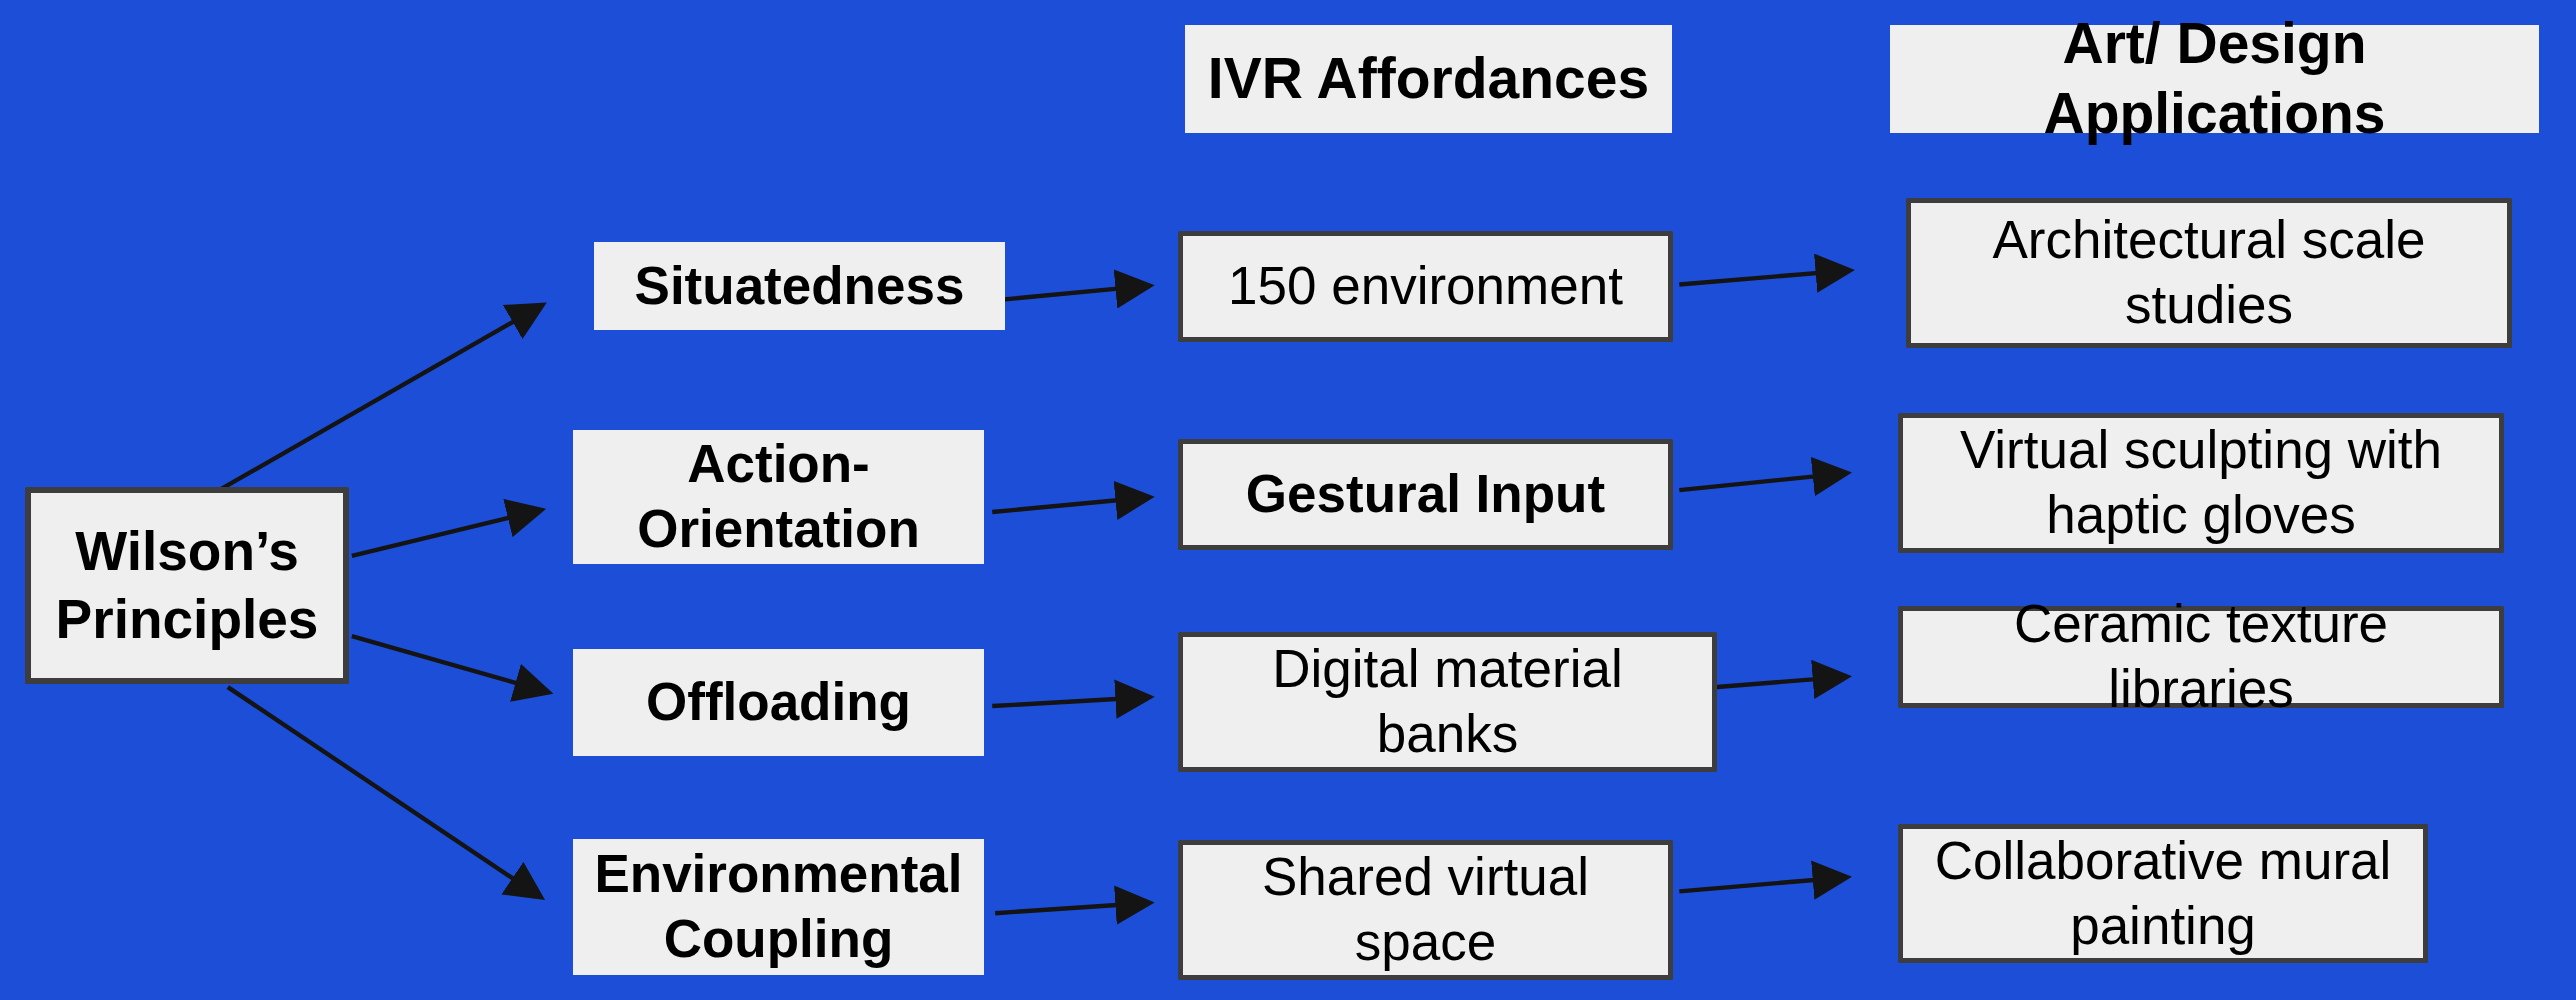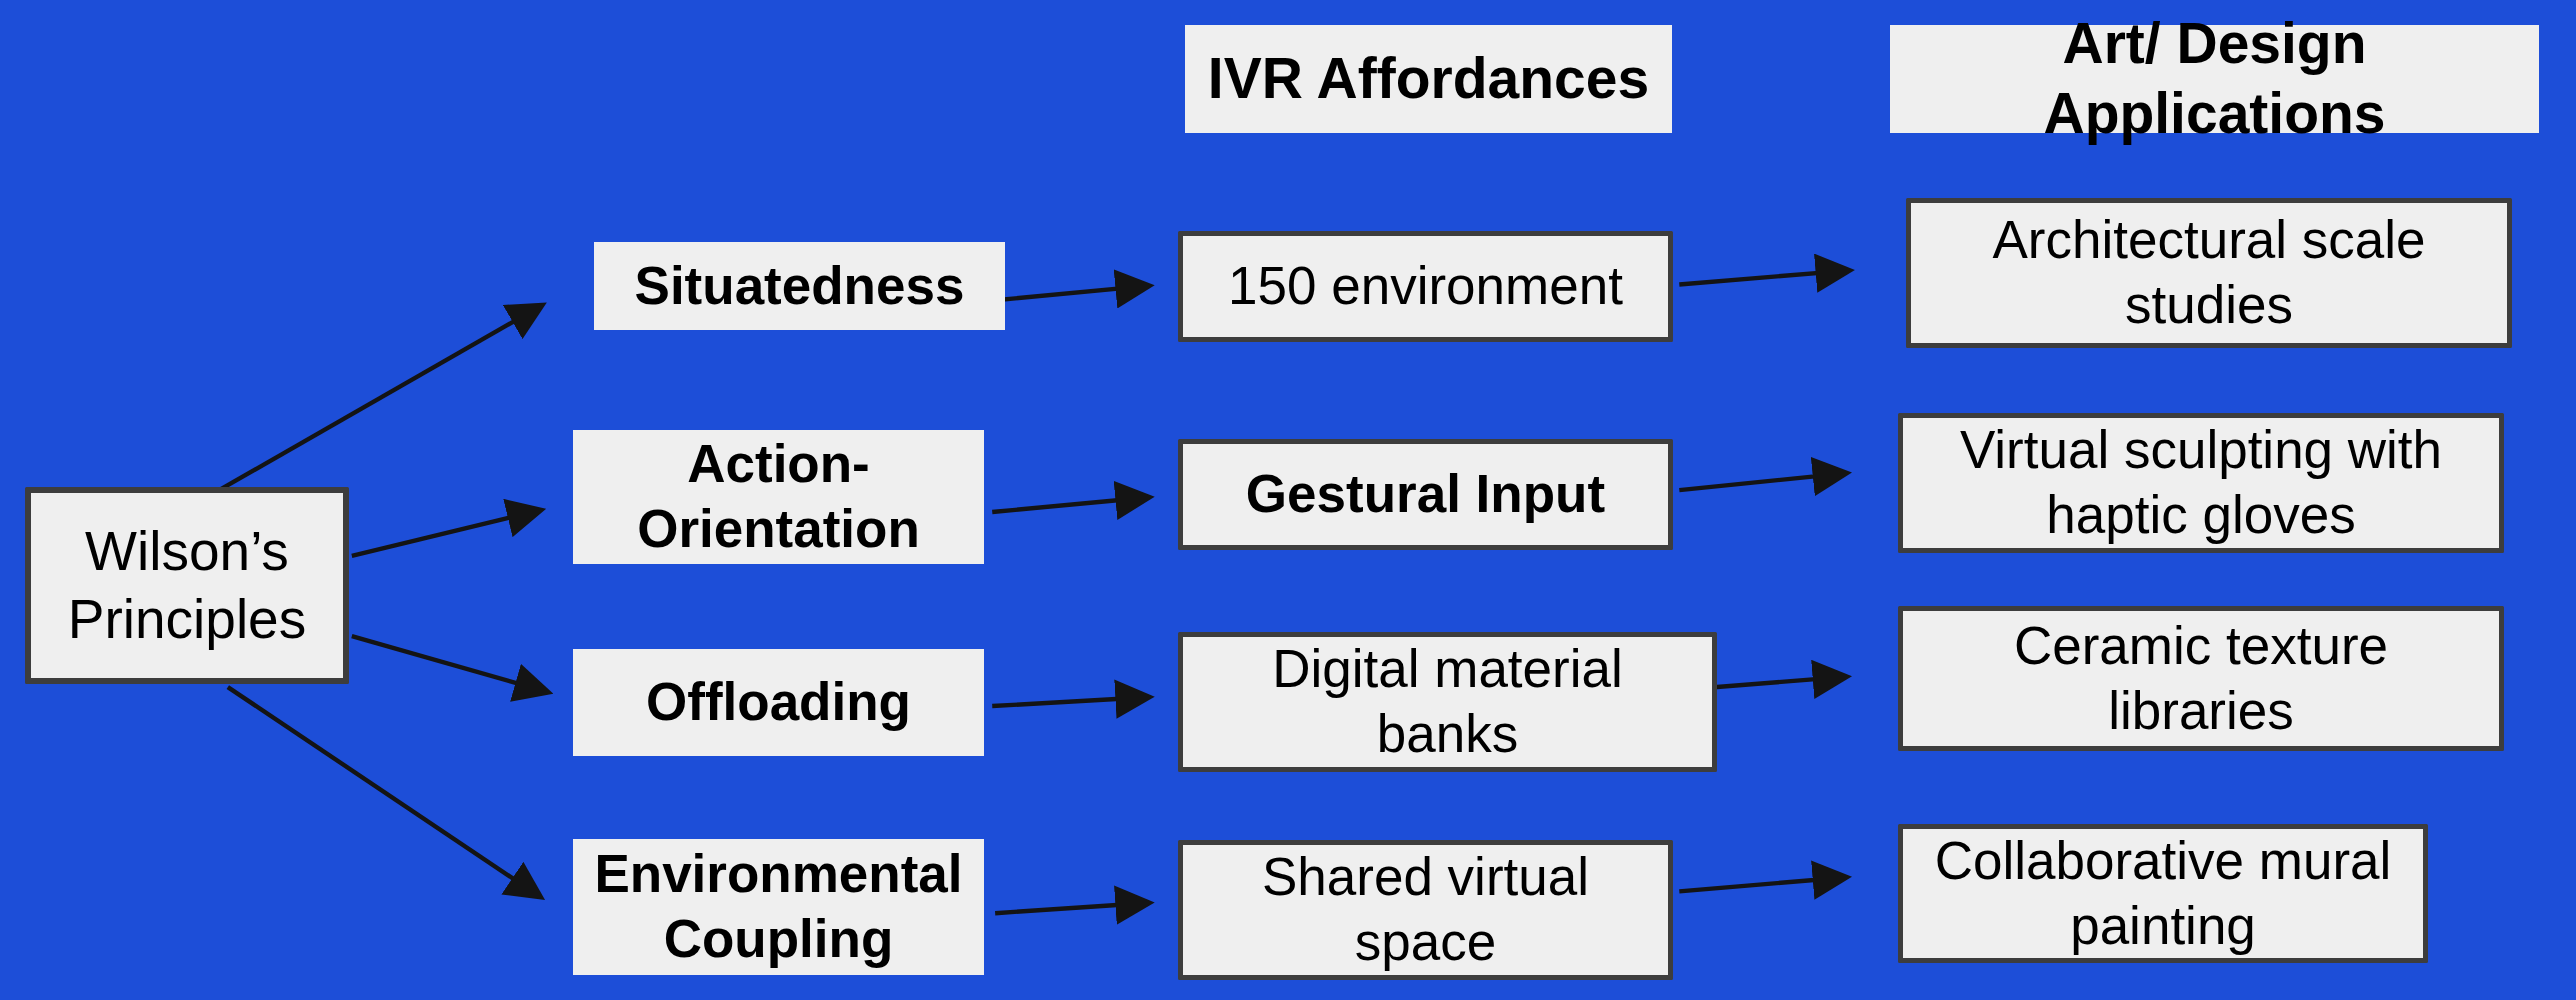--- a/index.html
+++ b/index.html
@@ -20,21 +20,21 @@
   }
   .header-chip{
     background:#efefef;
     font-weight:bold;
     font-size:57px;
   }
   .root-box{
     background:#efefef;
     border:6.6px solid #3d3d3d;
     border-radius:1.5px;
-    font-weight:normal;
+    font-weight:bold;
     font-size:55px;
     padding:0 36px;
   }
   .label-chip{
     background:#efefef;
     font-weight:bold;
     font-size:53px;
     padding:0 17.5px;
   }
   .node{
@@ -88,17 +88,17 @@
   <div class="label-chip" style="left:573px;top:649px;width:411px;height:107px;">Offloading</div>
   <div class="label-chip" style="left:573px;top:839px;width:411px;height:136px;">Environmental Coupling</div>
 
   <div class="node" style="left:1178px;top:231px;width:495px;height:111px;">150 environment</div>
   <div class="node" style="left:1178px;top:439px;width:495px;height:111px;font-weight:bold;">Gestural Input</div>
   <div class="node" style="left:1178px;top:632px;width:539px;height:140px;">Digital material banks</div>
   <div class="node" style="left:1178px;top:840px;width:495px;height:140px;">Shared virtual space</div>
 
   <div class="node" style="left:1898px;top:198px;width:606px;height:150px;margin-left:8px;">Architectural scale studies</div>
   <div class="node" style="left:1898px;top:413px;width:606px;height:140px;">Virtual sculpting with haptic gloves</div>
-  <div class="node" style="left:1898px;top:606px;width:606px;height:145px;">Ceramic texture libraries</div>
+  <div class="node" style="left:1898px;top:606px;width:606px;height:102px;">Ceramic texture libraries</div>
   <div class="node" style="left:1898px;top:824px;width:530px;height:139px;">Collaborative mural painting</div>
 
 </div>
 
 
 </body></html>

